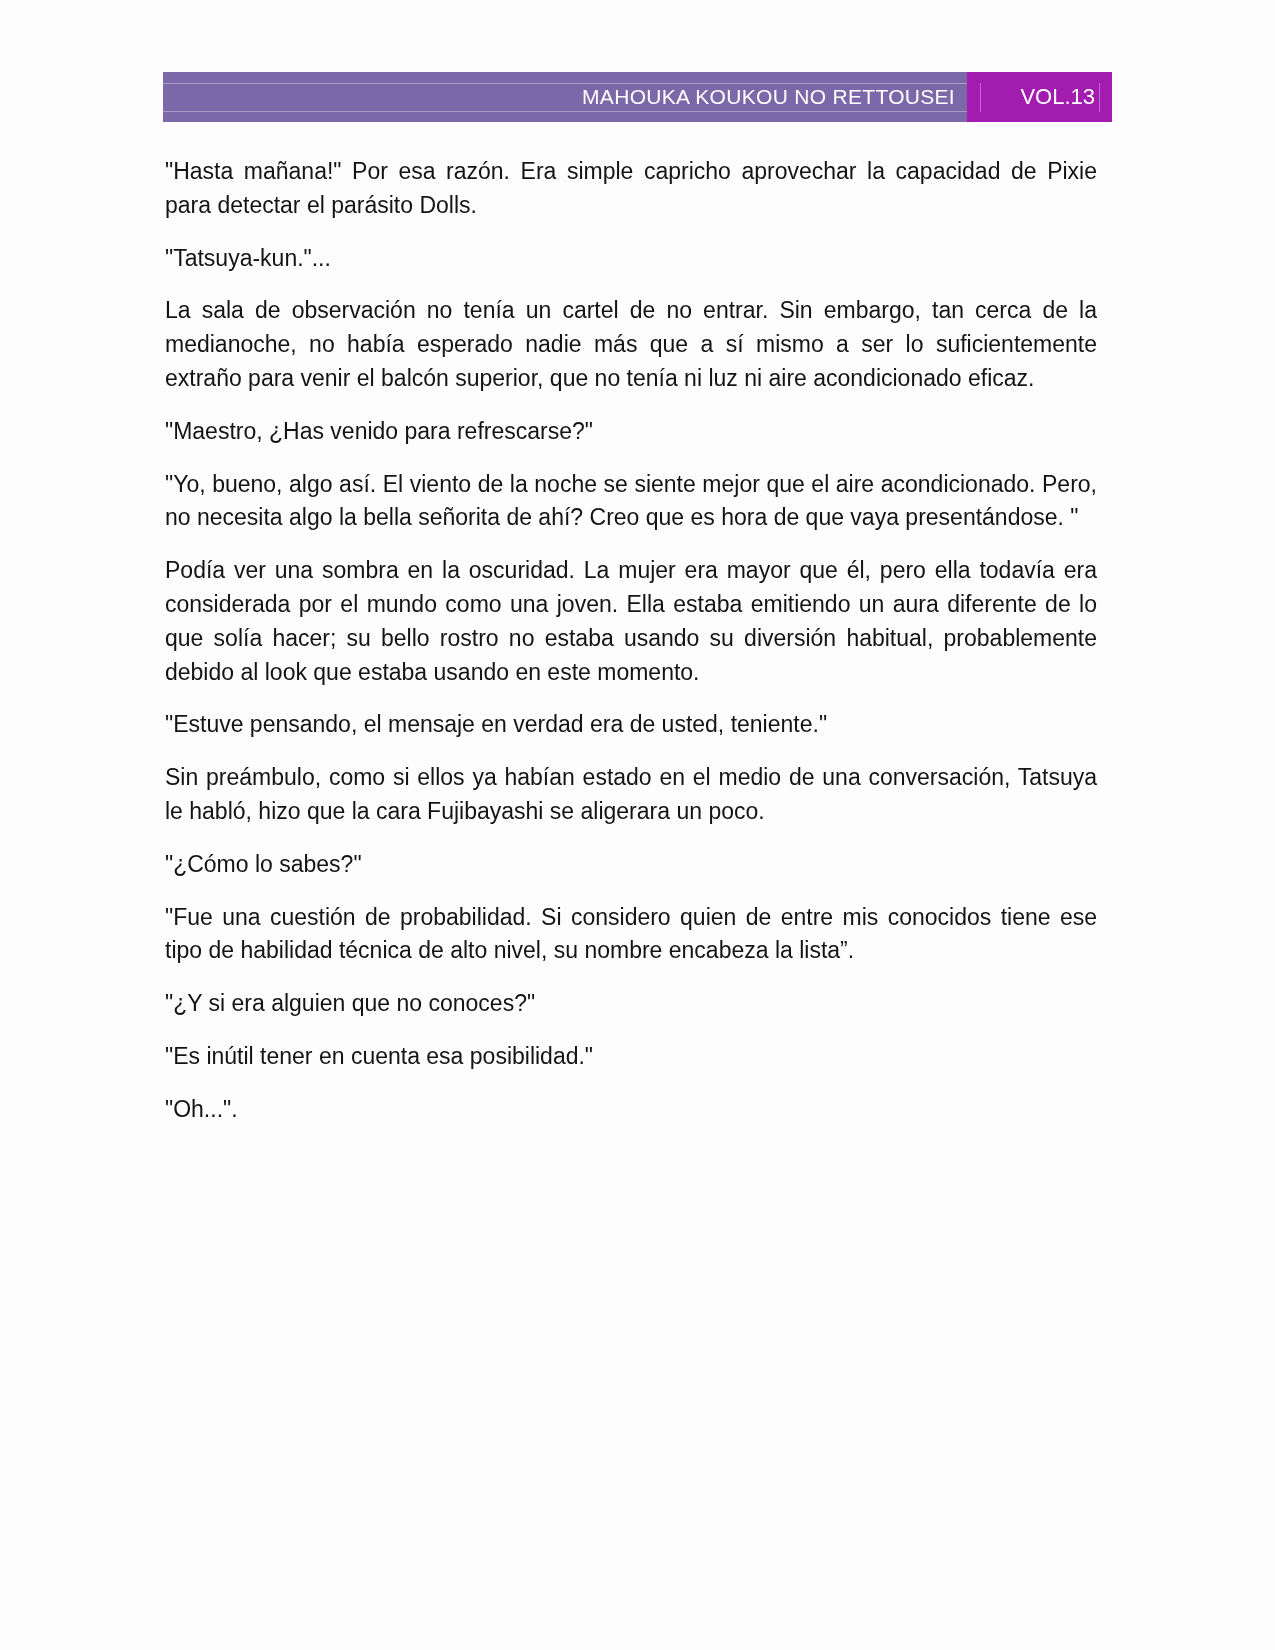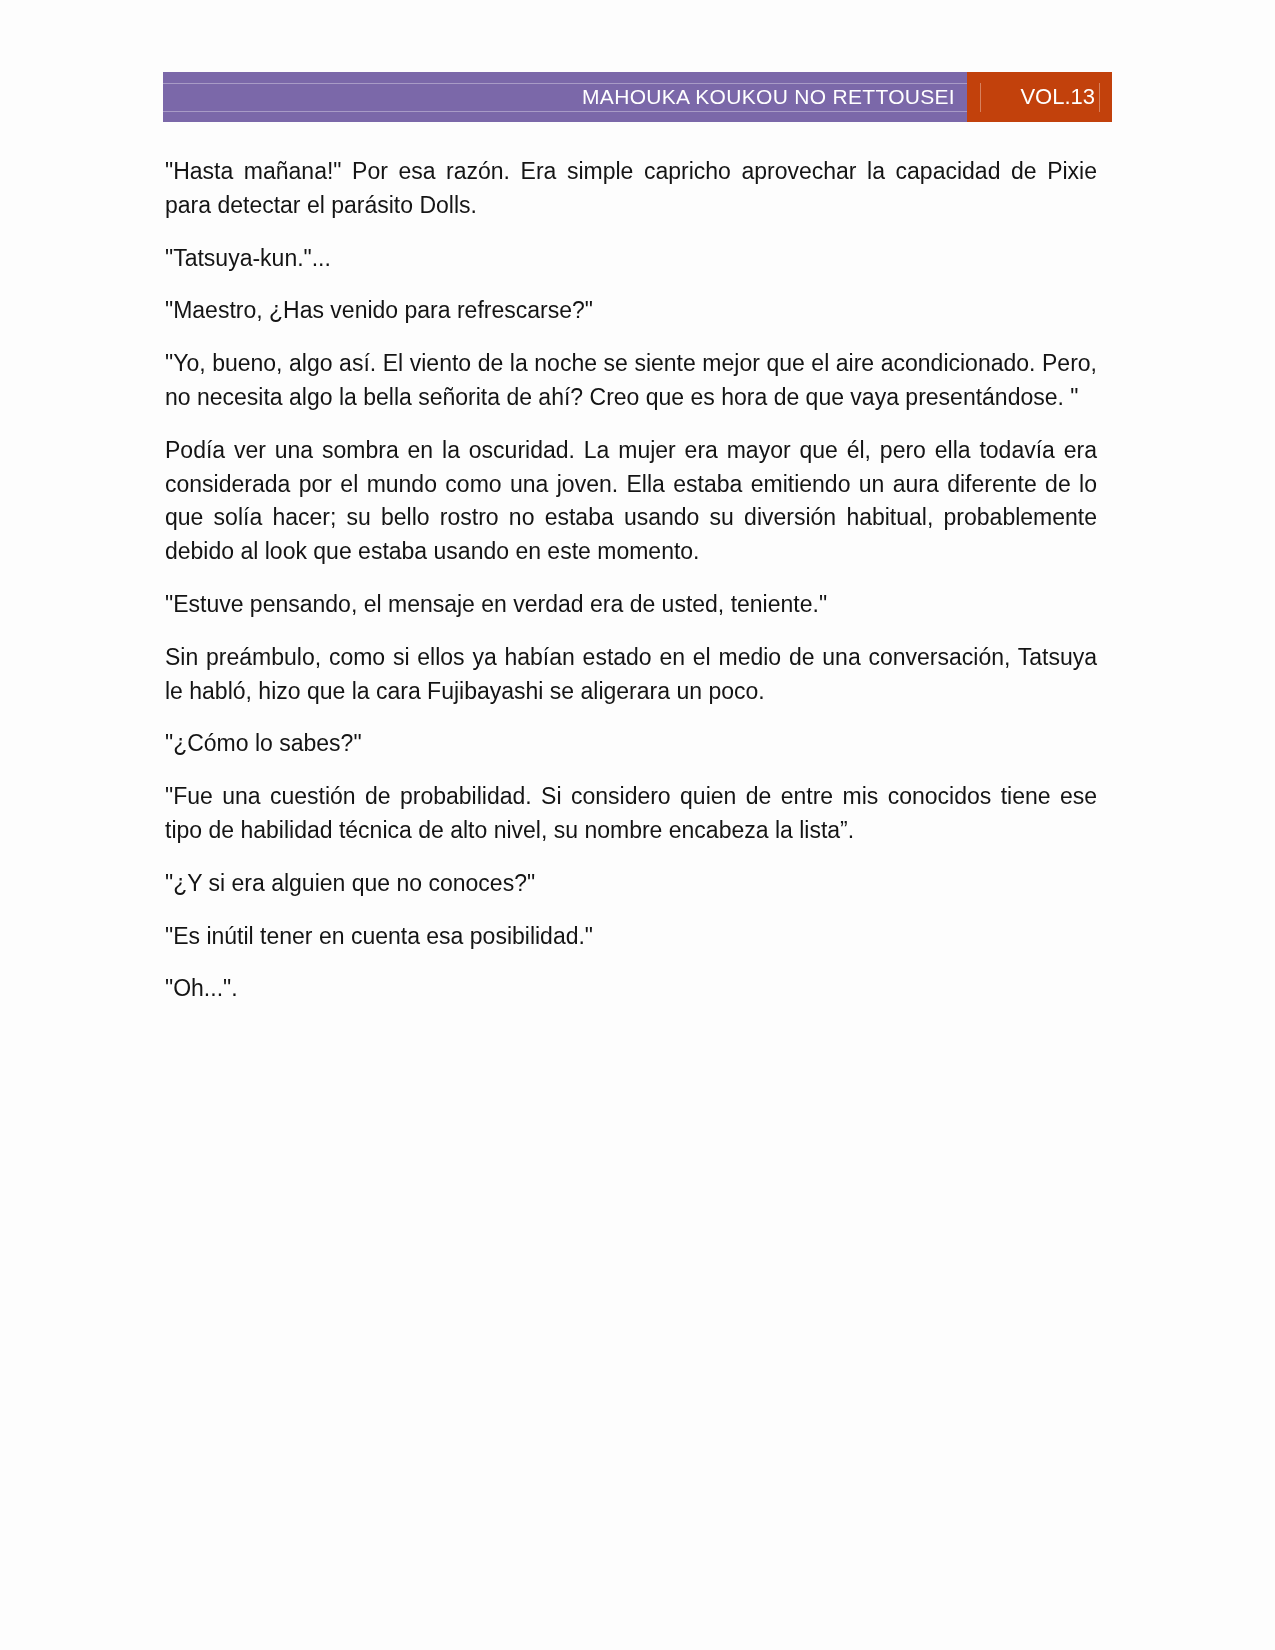--- a/index.html
+++ b/index.html
@@ -45,21 +45,21 @@
     letter-spacing: 0.3px;
     white-space: nowrap;
     text-align: right;
   }
   .vol-box {
     position: absolute;
     right: 0;
     top: 0;
     width: 145px;
     height: 50px;
-    background: #c2410c;
+    background: #a21caf;
   }
   .vol-rule-v {
     position: absolute;
     top: 11px;
     bottom: 10px;
     width: 1px;
     background: rgba(255, 255, 255, 0.34);
   }
   .vol-rule-v.left { left: 13px; }
   .vol-rule-v.right { right: 12px; }
@@ -101,20 +101,21 @@
     <div class="vol-box">
       <div class="vol-rule-v left"></div>
       <div class="vol-rule-v right"></div>
       <span class="vol-label">VOL.13</span>
     </div>
   </div>
 
   <div class="content">
     <p>"Hasta mañana!" Por esa razón. Era simple capricho aprovechar la capacidad de Pixie para detectar el parásito Dolls.</p>
     <p>"Tatsuya-kun."...</p>
+    <p>La sala de observación no tenía un cartel de no entrar. Sin embargo, tan cerca de la medianoche, no había esperado nadie más que a sí mismo a ser lo suficientemente extraño para venir el balcón superior, que no tenía ni luz ni aire acondicionado eficaz.</p>
     <p>"Maestro, ¿Has venido para refrescarse?"</p>
     <p>"Yo, bueno, algo así. El viento de la noche se siente mejor que el aire acondicionado. Pero, no necesita algo la bella señorita de ahí? Creo que es hora de que vaya presentándose. "</p>
     <p>Podía ver una sombra en la oscuridad. La mujer era mayor que él, pero ella todavía era considerada por el mundo como una joven. Ella estaba emitiendo un aura diferente de lo que solía hacer; su bello rostro no estaba usando su diversión habitual, probablemente debido al look que estaba usando en este momento.</p>
     <p>"Estuve pensando, el mensaje en verdad era de usted, teniente."</p>
     <p>Sin preámbulo, como si ellos ya habían estado en el medio de una conversación, Tatsuya le habló, hizo que la cara Fujibayashi se aligerara un poco.</p>
     <p>"¿Cómo lo sabes?"</p>
     <p>"Fue una cuestión de probabilidad. Si considero quien de entre mis conocidos tiene ese tipo de habilidad técnica de alto nivel, su nombre encabeza la lista”.</p>
     <p>"¿Y si era alguien que no conoces?"</p>
     <p>"Es inútil tener en cuenta esa posibilidad."</p>
     <p>"Oh...".</p>

